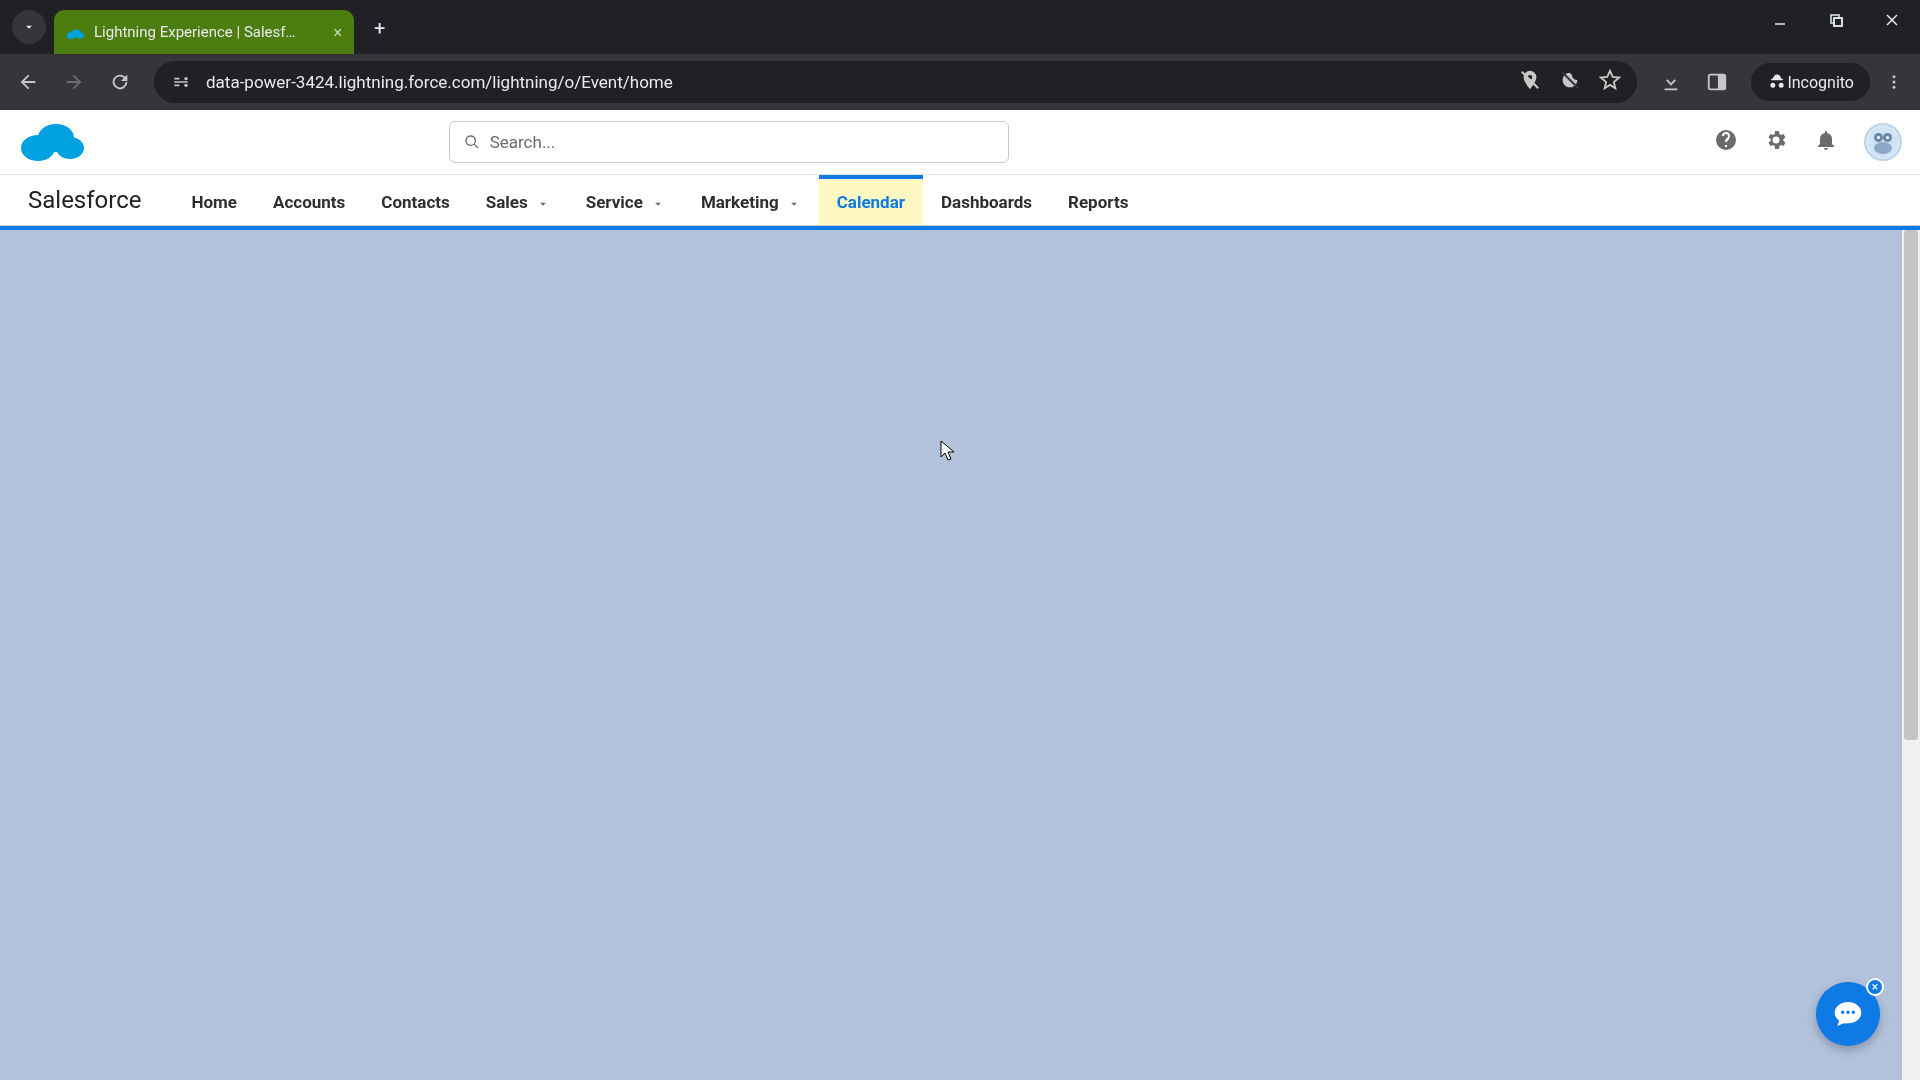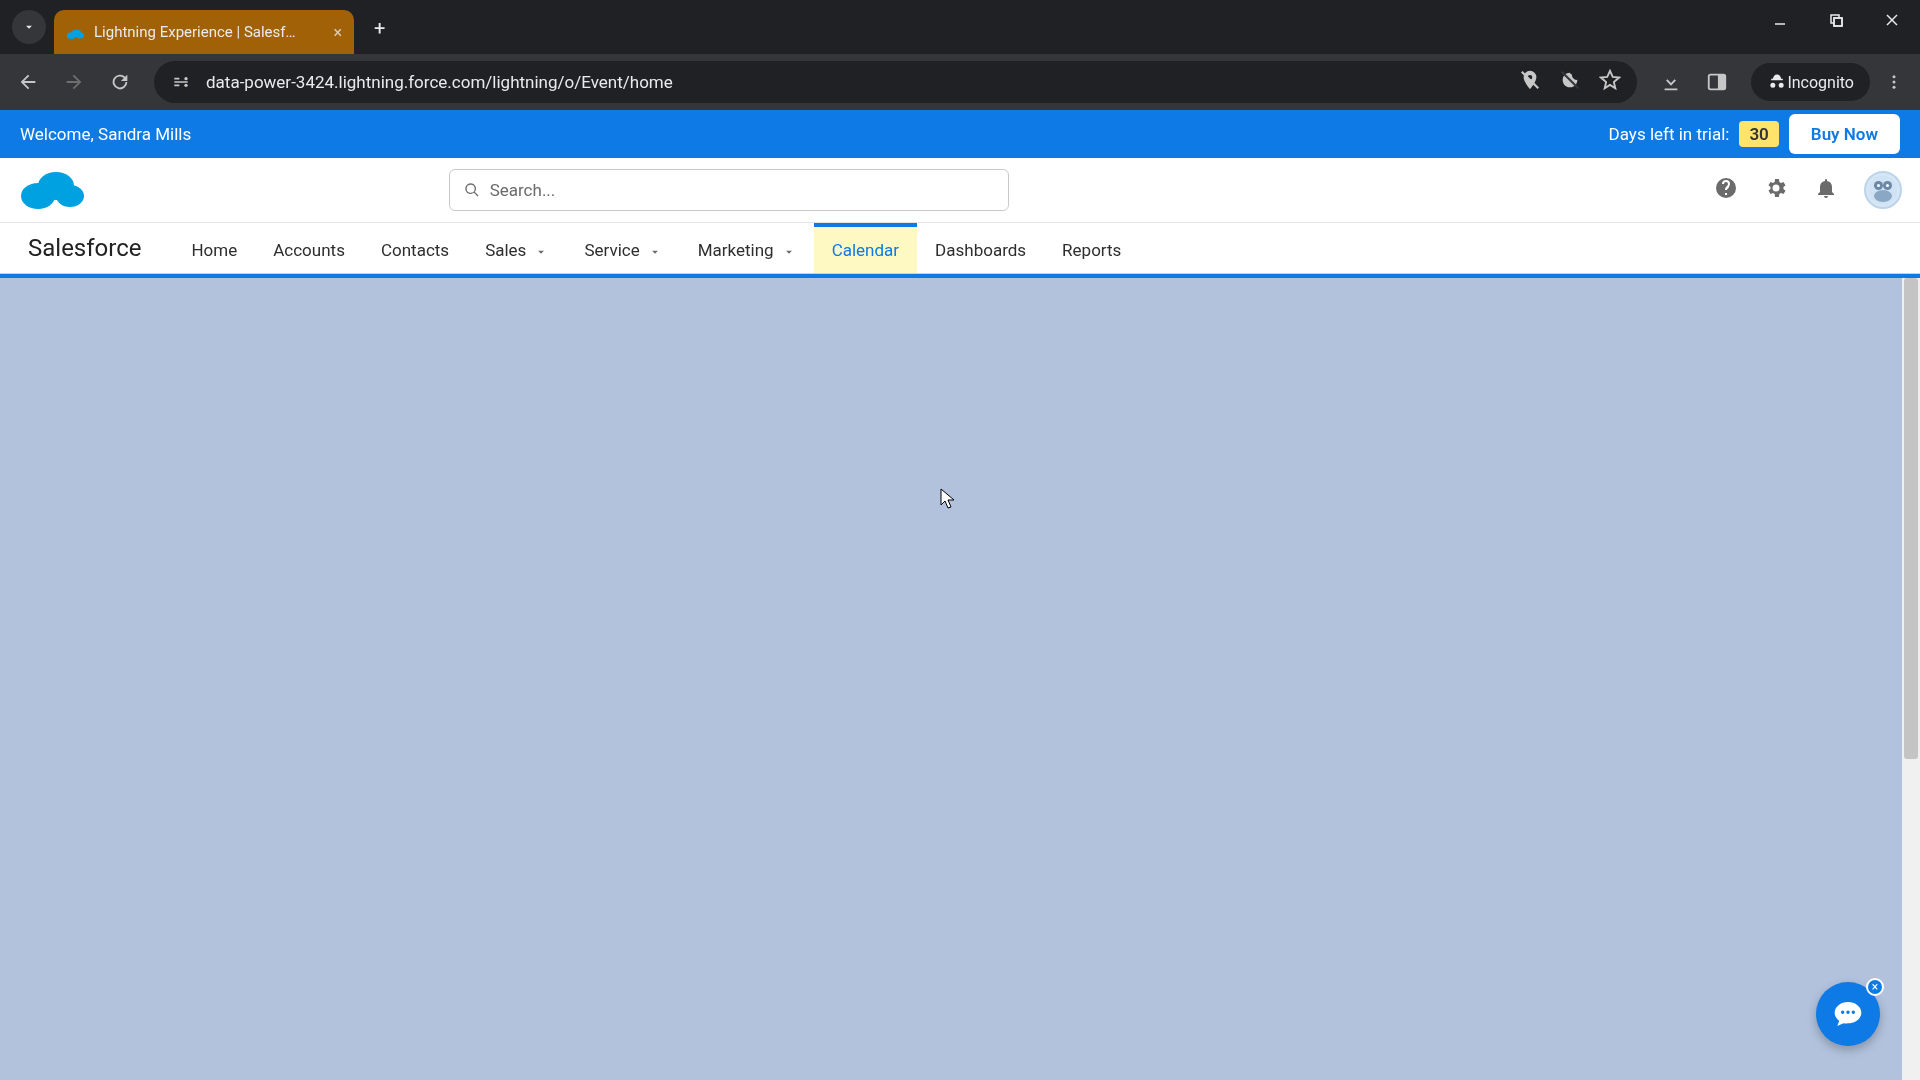--- a/index.html
+++ b/index.html
@@ -11,21 +11,21 @@
 .titlebar {
   background: #202124; height: 54px; display: flex; align-items: flex-end;
   padding-left: 8px; position: relative;
 }
 .tab-drop {
   width: 34px; height: 34px; border-radius: 50%; background: #35363a;
   margin: 0 8px 10px 4px; display:flex; align-items:center; justify-content:center;
 }
 .tab-drop svg { width:14px; height:14px; fill:#e8eaed; }
 .tab {
-  background: #a16207; height: 44px; border-radius: 10px 10px 0 0;
+  background: #4d7c0f; height: 44px; border-radius: 10px 10px 0 0;
   display:flex; align-items:center; padding:0 12px; gap:10px; min-width: 300px;
 }
 .tab .favicon { width:18px; height:14px; }
 .tab .title { color:#e8eaed; font-size: 15px; white-space:nowrap; overflow:hidden; text-overflow:ellipsis; max-width: 210px; }
 .tab .close { color:#e8eaed; font-size:16px; opacity:.8; margin-left:auto; }
 .newtab { color:#e8eaed; font-size:20px; margin: 0 0 14px 20px; }
 .win-controls { position:absolute; right:0; top:0; height:40px; display:flex; }
 .win-controls div { width:56px; display:flex; align-items:center; justify-content:center; color:#e8eaed; }
 .win-controls svg { width:14px; height:14px; stroke:#e8eaed; fill:none; stroke-width:1.5; }
 
@@ -86,21 +86,21 @@
 }
 .avatar svg { width:30px; height:30px; }
 
 .nav-bar {
   height:52px; display:flex; align-items:stretch; padding:0 2px 0 28px; border-top:1px solid #e5e5e5;
   border-bottom:1px solid #d0d0d0; background:#fff; gap:4px;
 }
 .app-name { font-size:24px; font-weight:400; color:#222; display:flex; align-items:center; margin-right:28px; }
 .nav-item {
   display:flex; align-items:center; padding:0 18px; font-size:17px; color:#2e2e2e; gap:8px;
-  border-top:4px solid transparent; cursor:pointer;
+  border-top:4px solid transparent; cursor:pointer;font-weight:bold;
 }
 .nav-item.active { border-top-color:#0d7ae5; color:#0d7ae5; background:#fef9c3; }
 .nav-item .chev { width:14px; height:14px; }
 .nav-item .chev svg { width:14px; height:14px; fill:#6b6b6b; }
 
 .canvas-border { height:4px; background:#0d7ae5; }
 .canvas { flex:1; background:#b2c2dc; position:relative; }
 
 
 .cursor { position:absolute; left:940px; top:210px; width:16px; height:22px; }
@@ -237,28 +237,20 @@
       <svg viewBox="0 0 24 24">
           <circle cx="12" cy="5" r="2"></circle>
           <circle cx="12" cy="12" r="2"></circle>
           <circle cx="12" cy="19" r="2"></circle>
         </svg>
     </div>
   </div>
 
   <div class="page">
 
-    <div class="trial-bar">
-      <span>Welcome, Sandra Mills</span>
-      <span class="right">
-        <span>Days left in trial:</span>
-        <span class="trial-days">30</span>
-        <button class="buy-btn">Buy Now</button>
-      </span>
-    </div>
 
     <div class="global-header">
       <span class="sf-cloud">
         <svg viewBox="0 0 68 44">
             <ellipse cx="20" cy="28" rx="17" ry="13" fill="#00a1e0"></ellipse>
             <ellipse cx="38" cy="18" rx="18" ry="14" fill="#00a1e0"></ellipse>
             <ellipse cx="52" cy="28" rx="14" ry="11" fill="#00a1e0"></ellipse>
           </svg>
       </span>
       <div class="search-wrap">

